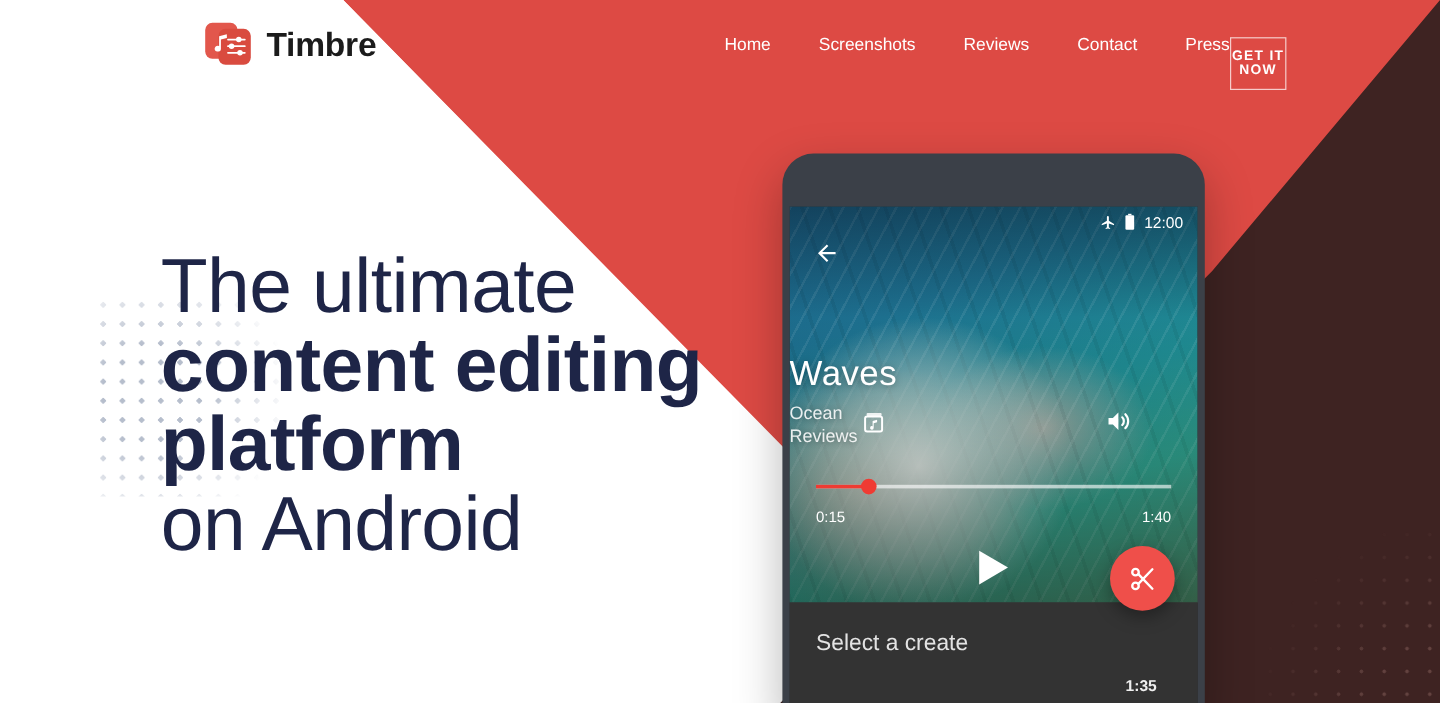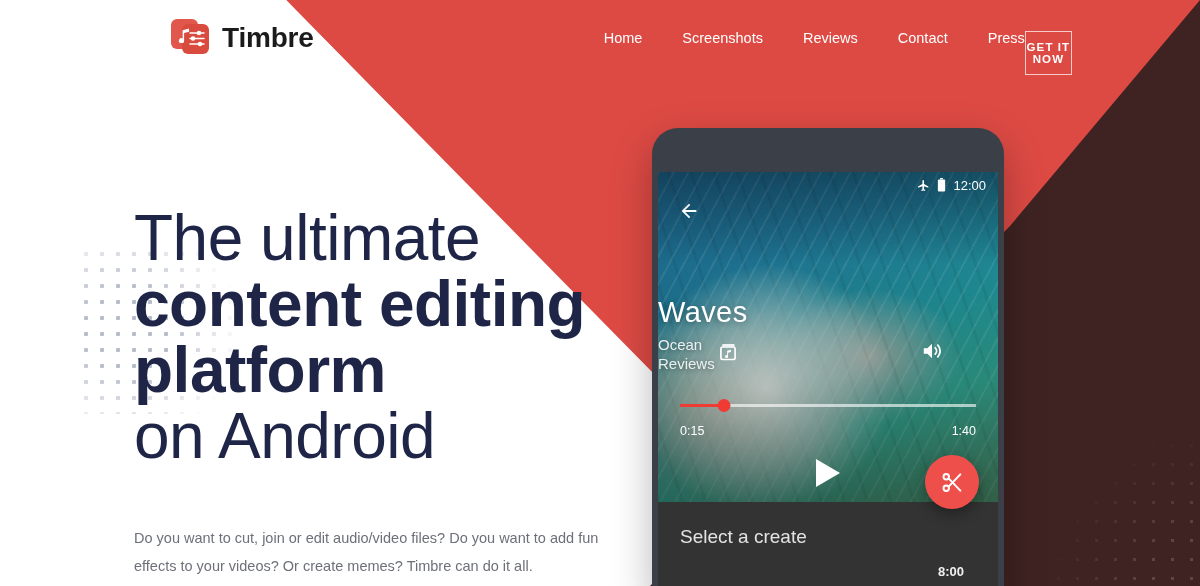--- a/index.html
+++ b/index.html
@@ -185,21 +185,20 @@
 
     <button class="cta">GET IT NOW</button>
   </div>
 
   <div class="hero">
     <div class="h-line h-thin">The ultimate</div>
     <div class="h-line h-bold">content editing</div>
     <div class="h-line h-bold">platform</div>
     <div class="h-line h-thin">on Android</div>
   </div>
-  <p class="hero-sub">Do you want to cut, join or edit audio/video files? Do you want to add fun effects to your videos? Or create memes? Timbre can do it all.</p>
 
   <div class="phone">
     <div class="screen">
 
       <div class="video">
         <div class="wave-streaks"></div>
         <div class="foam"></div>
         <div class="vignette"></div>
 
         <div class="statusbar">
@@ -243,21 +242,21 @@
         <span class="t-right">1:40</span>
 
         <svg class="play-btn" viewBox="0 0 26 30">
           <path d="M1 1 L25 15 L1 29 Z" fill="#fff"></path>
         </svg>
       </div>
 
       <div class="panel">
         <div class="panel-title">Select a create</div>
         <span class="r-left">0:30</span>
-        <span class="r-right">8:00</span>
+        <span class="r-right">1:35</span>
 
       </div>
     </div>
   </div>
 
   <button class="fab">
     <svg width="25" height="25" viewBox="0 0 24 24">
       <g fill="none" stroke="#fff" stroke-width="1.9" stroke-linecap="round">
         <circle cx="6" cy="17.5" r="2.6"></circle>
         <circle cx="6" cy="6.5" r="2.6"></circle>

